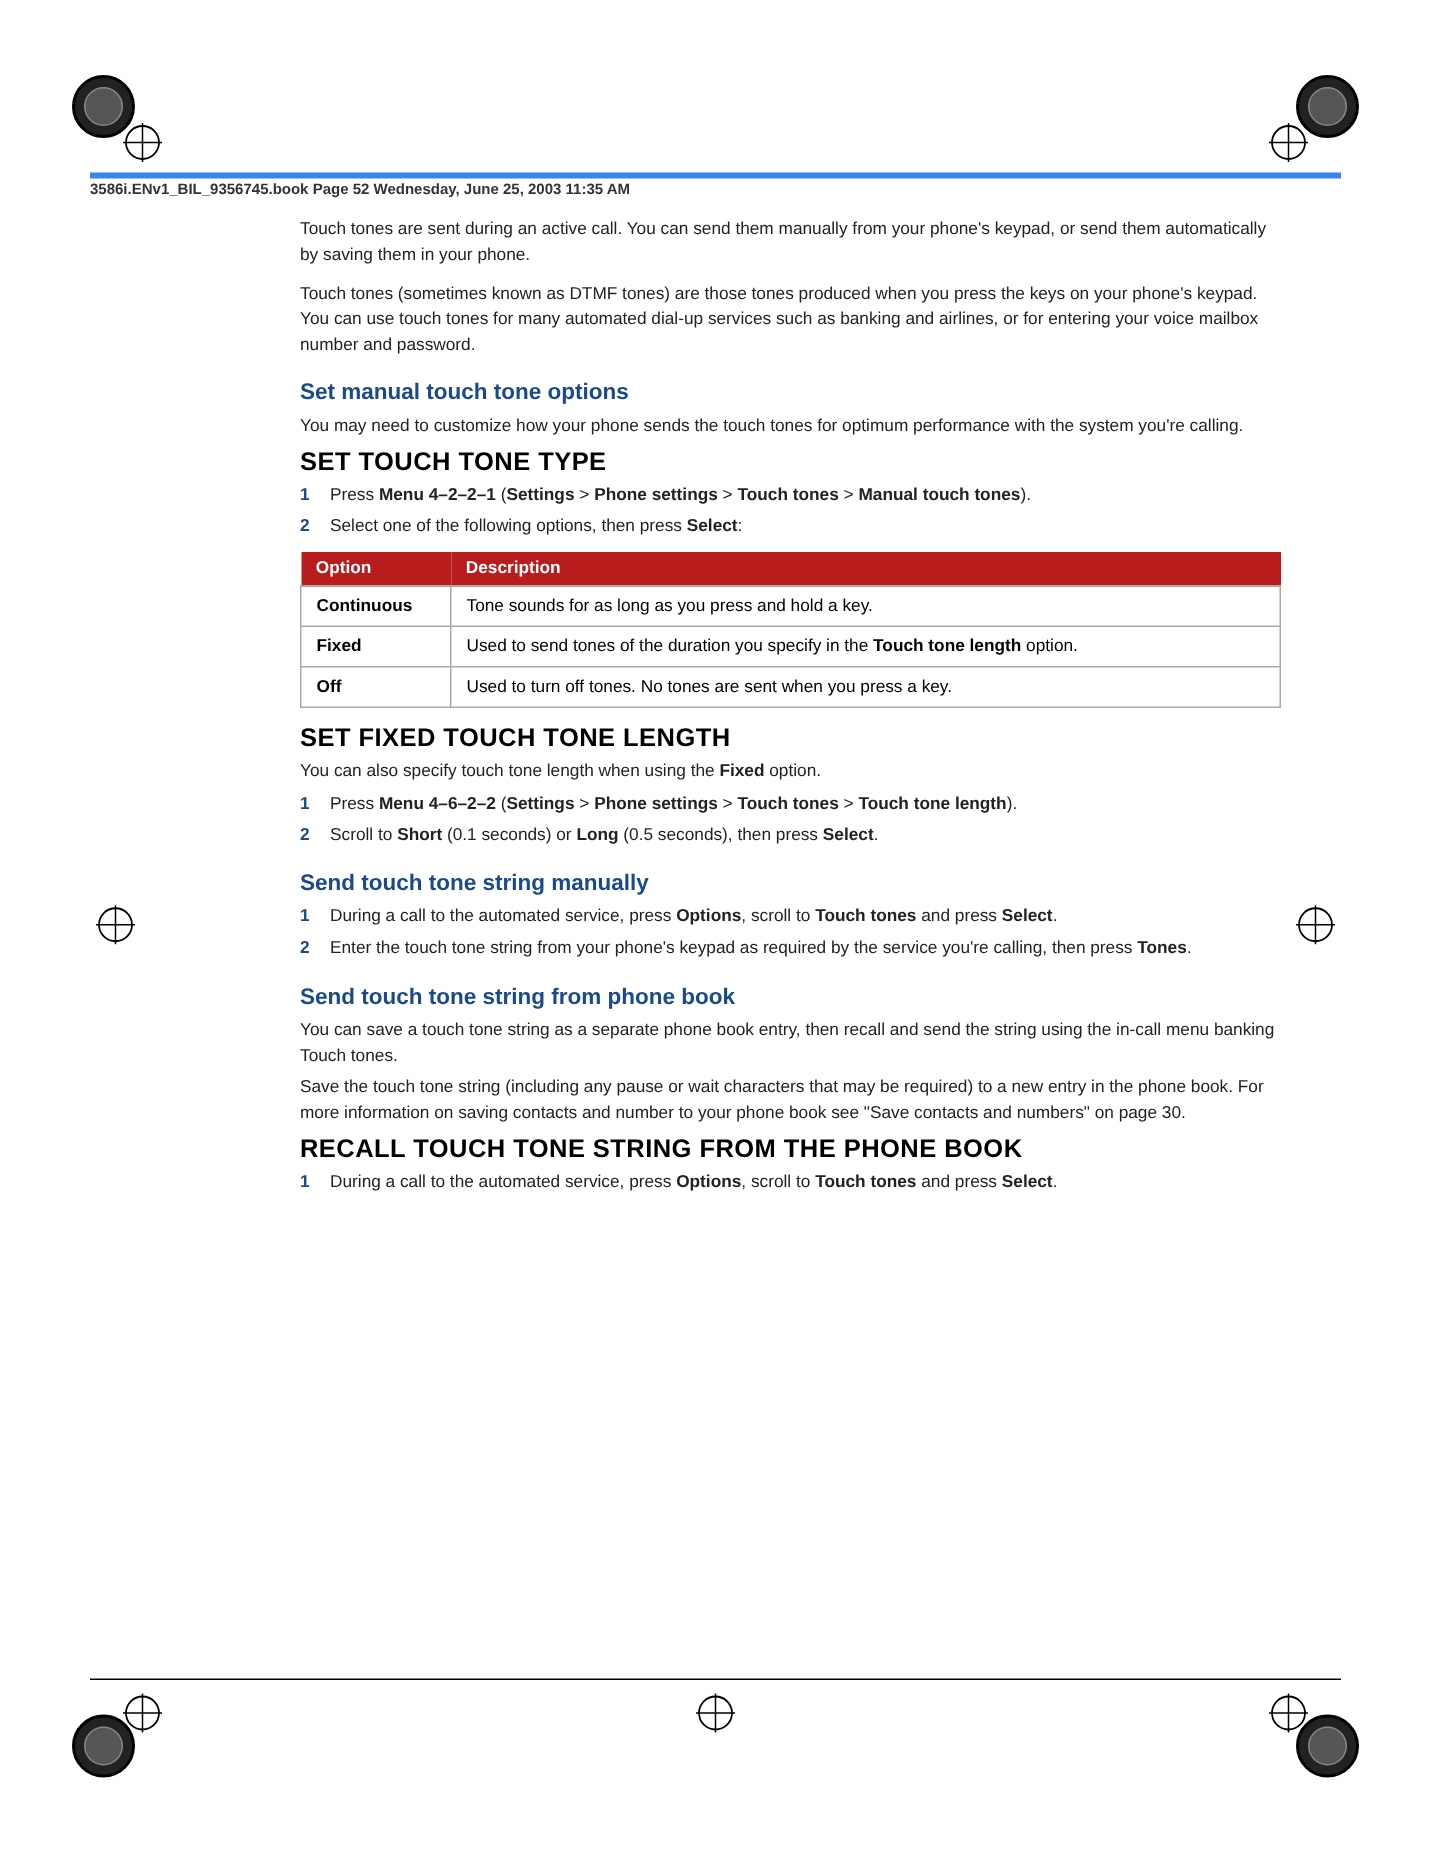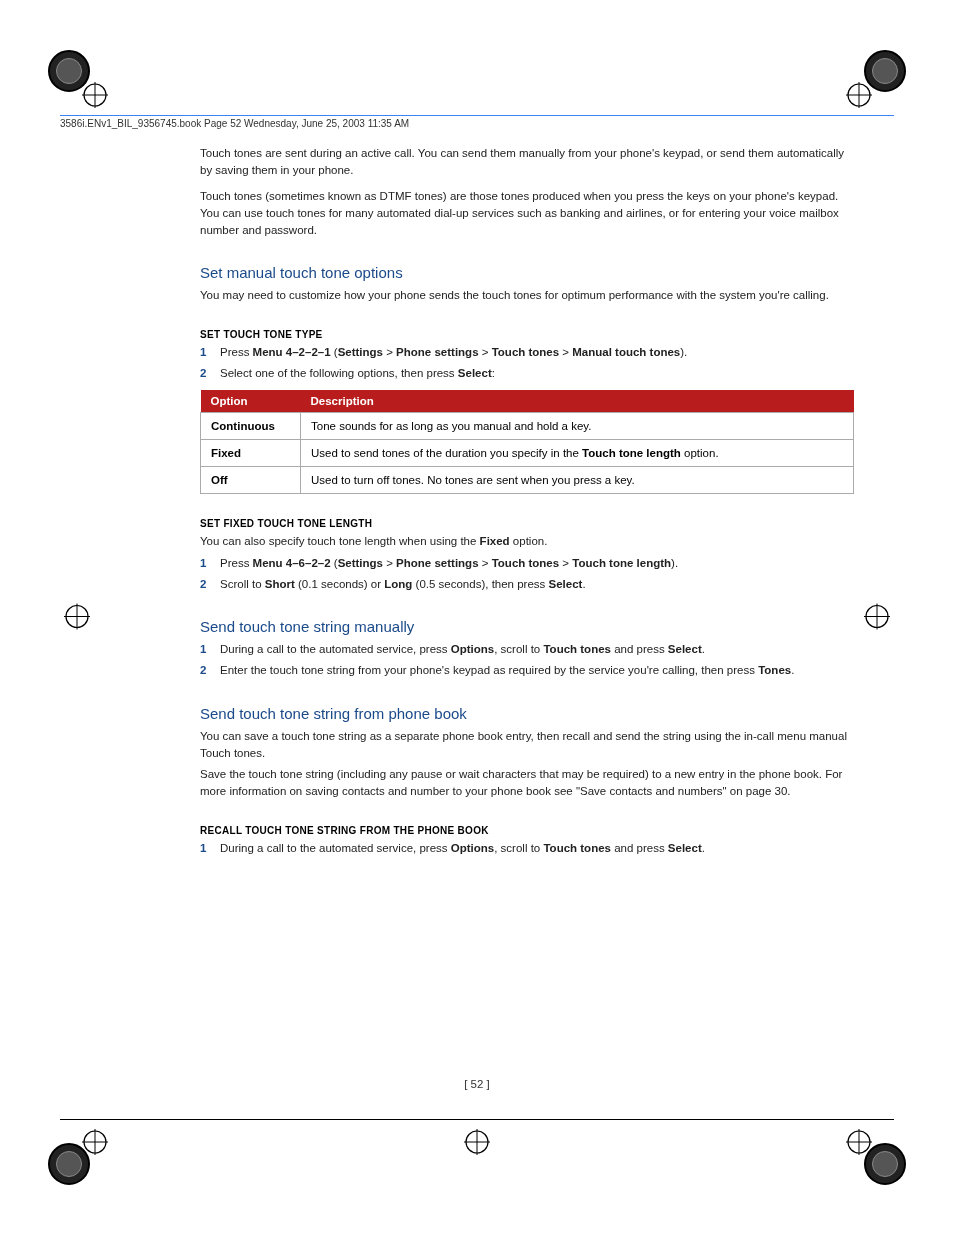--- a/index.html
+++ b/index.html
@@ -21,22 +21,23 @@
       padding: 0;
     }
 
     .top-bar {
       position: absolute;
       top: 115px;
       left: 60px;
       right: 60px;
       display: flex;
       align-items: center;
-      border-top: 1px solid #3b82f6;
+      border-top: 4px solid #3b82f6;
       padding-top: 2px;
+      font-weight: bold;
     }
 
     .top-bar-text {
       font-size: 10px;
       color: #333;
     }
 
     .content-area {
       position: absolute;
       top: 145px;
@@ -48,31 +49,31 @@
     .intro-text {
       font-size: 11.5px;
       line-height: 1.5;
       margin-bottom: 8px;
       color: #222;
     }
 
     .section-heading {
       color: #1a4a8a;
       font-size: 15px;
-      font-weight: normal;
-      margin-top: 25px;
+      font-weight: bold;
+      margin-top: 14px;
       margin-bottom: 6px;
     }
 
     .sub-heading {
-      font-size: 10px;
+      font-size: 17px;
       font-weight: bold;
       text-transform: uppercase;
       letter-spacing: 0.3px;
-      margin-top: 24px;
+      margin-top: 4px;
       margin-bottom: 4px;
       color: #000;
     }
 
     .body-text {
       font-size: 11.5px;
       line-height: 1.5;
       color: #222;
       margin-bottom: 4px;
     }
@@ -196,21 +197,21 @@
         <table class="options-table">
           <thead>
             <tr>
               <th class="col-option">Option</th>
               <th>Description</th>
             </tr>
           </thead>
           <tbody>
             <tr>
               <td><span class="bold">Continuous</span></td>
-              <td>Tone sounds for as long as you manual and hold a key.</td>
+              <td>Tone sounds for as long as you press and hold a key.</td>
             </tr>
             <tr>
               <td><span class="bold">Fixed</span></td>
               <td>Used to send tones of the duration you specify in the <span class="bold">Touch tone length</span> option.</td>
             </tr>
             <tr>
               <td><span class="bold">Off</span></td>
               <td>Used to turn off tones. No tones are sent when you press a key.</td>
             </tr>
           </tbody>
@@ -242,39 +243,38 @@
       </div>
 
       <div class="numbered-item">
         <span class="num bold">2</span>
         <span>Enter the touch tone string from your phone's keypad as required by the service you're calling, then press <span class="bold">Tones</span>.</span>
       </div>
     </div>
 
     <div>
       <h2 class="section-heading">Send touch tone string from phone book</h2>
-      <p class="body-text">You can save a touch tone string as a separate phone book entry, then recall and send the string using the in-call menu manual Touch tones.</p>
+      <p class="body-text">You can save a touch tone string as a separate phone book entry, then recall and send the string using the in-call menu banking Touch tones.</p>
 
       <div>
         <p class="body-text">Save the touch tone string (including any pause or wait characters that may be required) to a new entry in the phone book. For more information on saving contacts and number to your phone book see "Save contacts and numbers" on page 30.</p>
       </div>
 
       <div>
         <p class="sub-heading">RECALL TOUCH TONE STRING FROM THE PHONE BOOK</p>
 
         <div class="numbered-item">
           <span class="num bold">1</span>
           <span>During a call to the automated service, press <span class="bold">Options</span>, scroll to <span class="bold">Touch tones</span> and press <span class="bold">Select</span>.</span>
         </div>
       </div>
     </div>
 
   </div>
 
-  <div class="page-number">[ 52 ]</div>
 
   <div class="bottom-bar"></div>
 
   <div style="position:absolute; bottom:75px; left:80px;">
     <svg width="30" height="30" viewBox="0 0 30 30">
       <circle cx="15" cy="15" r="11" fill="none" stroke="#000" stroke-width="1.2"></circle>
       <line x1="15" y1="2" x2="15" y2="28" stroke="#000" stroke-width="1"></line>
       <line x1="2" y1="15" x2="28" y2="15" stroke="#000" stroke-width="1"></line>
     </svg>
   </div>

